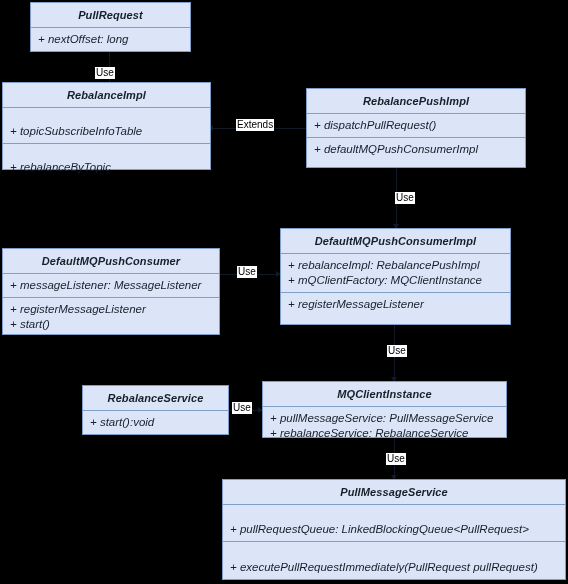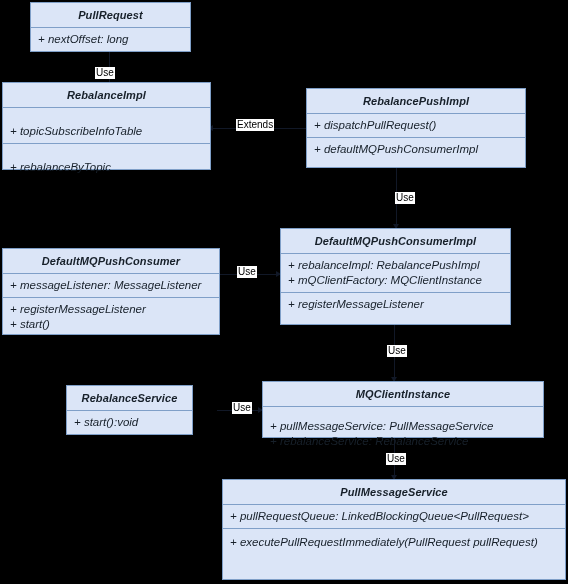--- a/index.html
+++ b/index.html
@@ -164,36 +164,36 @@
     <div class="uml-title">DefaultMQPushConsumerImpl</div>
     <div class="uml-compartment">
       <span class="member">+ rebalanceImpl: RebalancePushImpl</span>
       <span class="member">+ mQClientFactory:  MQClientInstance</span>
     </div>
     <div class="uml-compartment">
       <span class="member">+ registerMessageListener</span>
     </div>
   </div>
 
-  <div class="uml-class" style="left:66px; top:385px; width:127px; height:50px;">
+  <div class="uml-class" style="left:82px; top:385px; width:147px; height:50px;">
     <div class="uml-title">RebalanceService</div>
     <div class="uml-compartment">
       <span class="member">+ start():void</span>
     </div>
   </div>
 
-  <div class="uml-class" style="left:262px; top:381px; width:282px; height:57px;gap:8px;">
+  <div class="uml-class" style="left:262px; top:381px; width:245px; height:57px;">
     <div class="uml-title">MQClientInstance</div>
     <div class="uml-compartment">
       <span class="member">+ pullMessageService: PullMessageService</span>
       <span class="member">+ rebalanceService: RebalanceService</span>
     </div>
   </div>
 
-  <div class="uml-class" style="left:222px; top:479px; width:344px; height:101px;">
+  <div class="uml-class" style="left:222px; top:479px; width:344px; height:101px;justify-content:space-between;">
     <div class="uml-title">PullMessageService</div>
     <div class="uml-compartment">
       <span class="member">+ pullRequestQueue: LinkedBlockingQueue&lt;PullRequest&gt;</span>
     </div>
     <div class="uml-compartment" style="padding-top:6px;">
       <span class="member">+ executePullRequestImmediately(PullRequest pullRequest)</span>
     </div>
   </div>
 
   <div class="edge-label" style="left:95px; top:67px;">Use</div>

